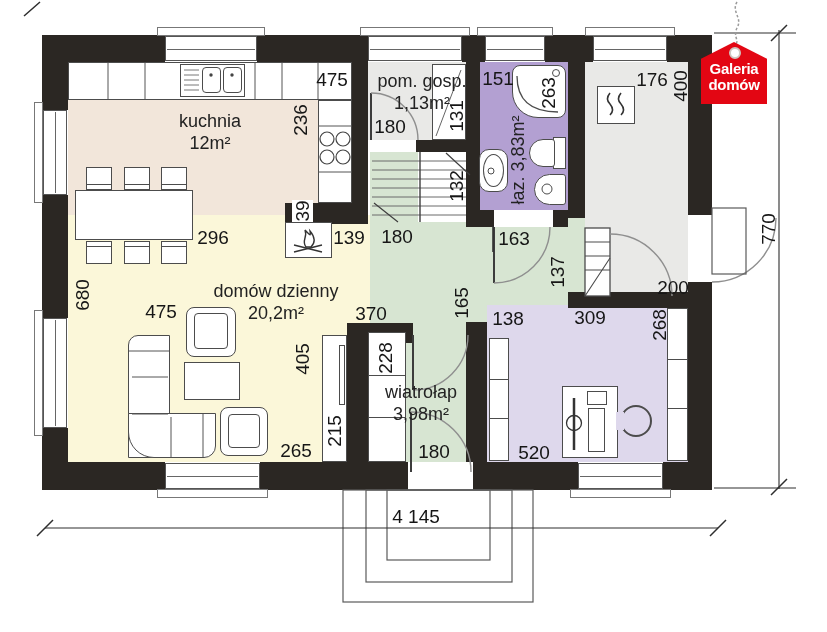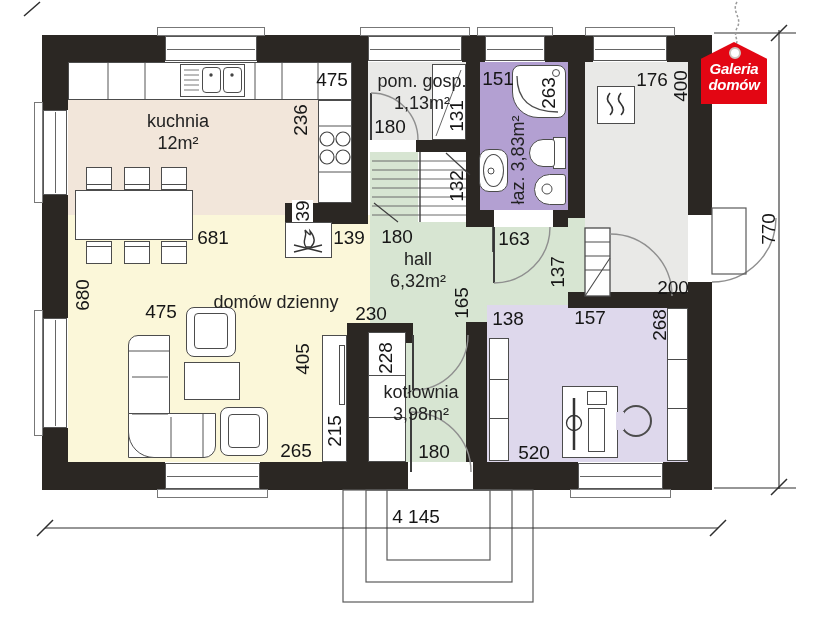--- a/index.html
+++ b/index.html
@@ -23,21 +23,21 @@
         font-size:18px;line-height:22px;color:#222;white-space:nowrap;}
   .room.rot{transform:translate(-50%,-50%) rotate(-90deg);}
   .cell-lines-4{background:
      linear-gradient(#4c4c4c,#4c4c4c) 0 33%/100% 1px no-repeat,
      linear-gradient(#4c4c4c,#4c4c4c) 0 66%/100% 1px no-repeat,#fff;}
   .chair{position:absolute;width:26px;height:23px;background:#fff;border:1.3px solid #4c4c4c;box-sizing:border-box;}
   .chair.t{background:linear-gradient(#4c4c4c,#4c4c4c) 0 80%/100% 1px no-repeat,#fff;}
   .chair.b{background:linear-gradient(#4c4c4c,#4c4c4c) 0 20%/100% 1px no-repeat,#fff;}
   #logo{position:absolute;left:701px;top:42px;width:66px;height:62px;z-index:40;
         background:var(--logo,#e30613);
-        clip-path:polygon(50% 0,100% 27%,100% 100%,0 100%,0 27%);font-style:italic;}
+        clip-path:polygon(50% 0,100% 27%,100% 100%,0 100%,0 27%);}
   #logo .eyelet{position:absolute;left:50%;top:5px;width:8px;height:8px;margin-left:-5px;
         background:#fff;border:2px solid #cfc8c2;border-radius:50%;}
   #logo .ltxt{position:absolute;left:0;right:0;top:19px;text-align:center;color:#fff;
         font-weight:bold;font-size:15px;line-height:16px;letter-spacing:-0.3px;}
 </style>
 </head>
 <body>
 
 <div id="plan">
 
@@ -208,63 +208,60 @@
     <rect x="387" y="490" width="103" height="70" fill="none" stroke="#5a5a5a" stroke-width="1.2"></rect>
 
     <path d="M779,30V489 M714,33H796 M714,488H796" stroke="#2e2e2e" stroke-width="1.1" fill="none"></path>
     <path d="M771,41L787,25 M771,495L787,479" stroke="#2e2e2e" stroke-width="1.5" fill="none"></path>
     <path d="M45,528H718" stroke="#2e2e2e" stroke-width="1.1" fill="none"></path>
     <path d="M37,536L53,520 M710,536L726,520 M24,16L40,2" stroke="#2e2e2e" stroke-width="1.5" fill="none"></path>
 
     <path d="M737,2 C731,12 743,18 737,28 C733,36 739,40 736,44" stroke="#9a9a9a" stroke-width="1.5" stroke-dasharray="2.5,2" fill="none"></path>
   </svg>
 
-  <div class="room" style="left:178px;top:132px">
+  <div class="room" style="left:210px;top:132px">
     <div>kuchnia</div>
     <div>12m²</div>
   </div>
   <div class="room" style="left:276px;top:302px">
     <div>domów dzienny</div>
+    <div>20,2m²</div>
   </div>
   <div class="room" style="left:422px;top:92px">
     <div>pom. gosp.</div>
     <div>1,13m²</div>
   </div>
   <div class="room rot" style="left:518px;top:160px">
     <span>łaz.</span>
     <span>3,83m²</span>
   </div>
-  <div class="room" style="left:418px;top:270px">
-    <div>hall</div>
-    <div>6,32m²</div>
-  </div>
   <div class="room" style="left:421px;top:403px">
-    <div>kotłownia</div>
+    <div>wiatrołap</div>
     <div>3,98m²</div>
   </div>
 
   <div class="dim" style="left:332px;top:79px">475</div>
   <div class="dim v" style="left:300px;top:120px">236</div>
-  <div class="dim" style="left:213px;top:237px">681</div>
+  <div class="dim" style="left:213px;top:237px">296</div>
   <div class="dim v" style="left:302px;top:211px">39</div>
   <div class="dim" style="left:349px;top:237px">139</div>
   <div class="dim" style="left:397px;top:236px">180</div>
   <div class="dim" style="left:390px;top:126px">180</div>
   <div class="dim v" style="left:456px;top:116px">131</div>
   <div class="dim v" style="left:456px;top:186px">132</div>
   <div class="dim" style="left:498px;top:78px">151</div>
   <div class="dim v" style="left:548px;top:93px">263</div>
   <div class="dim" style="left:514px;top:238px">163</div>
   <div class="dim" style="left:652px;top:79px">176</div>
   <div class="dim v" style="left:680px;top:86px">400</div>
   <div class="dim v" style="left:557px;top:272px">137</div>
   <div class="dim v" style="left:461px;top:303px">165</div>
-  <div class="dim" style="left:371px;top:313px">230</div>
+  <div class="dim" style="left:371px;top:313px">370</div>
   <div class="dim" style="left:508px;top:318px">138</div>
-  <div class="dim" style="left:590px;top:317px">157</div>
+  <div class="dim" style="left:590px;top:317px">309</div>
   <div class="dim v" style="left:659px;top:325px">268</div>
   <div class="dim" style="left:673px;top:287px">200</div>
   <div class="dim v" style="left:82px;top:295px">680</div>
   <div class="dim" style="left:161px;top:311px">475</div>
   <div class="dim v" style="left:302px;top:359px">405</div>
   <div class="dim v" style="left:385px;top:358px">228</div>
   <div class="dim v" style="left:334px;top:431px">215</div>
   <div class="dim" style="left:296px;top:450px">265</div>
   <div class="dim" style="left:434px;top:451px">180</div>
   <div class="dim" style="left:534px;top:452px">520</div>

